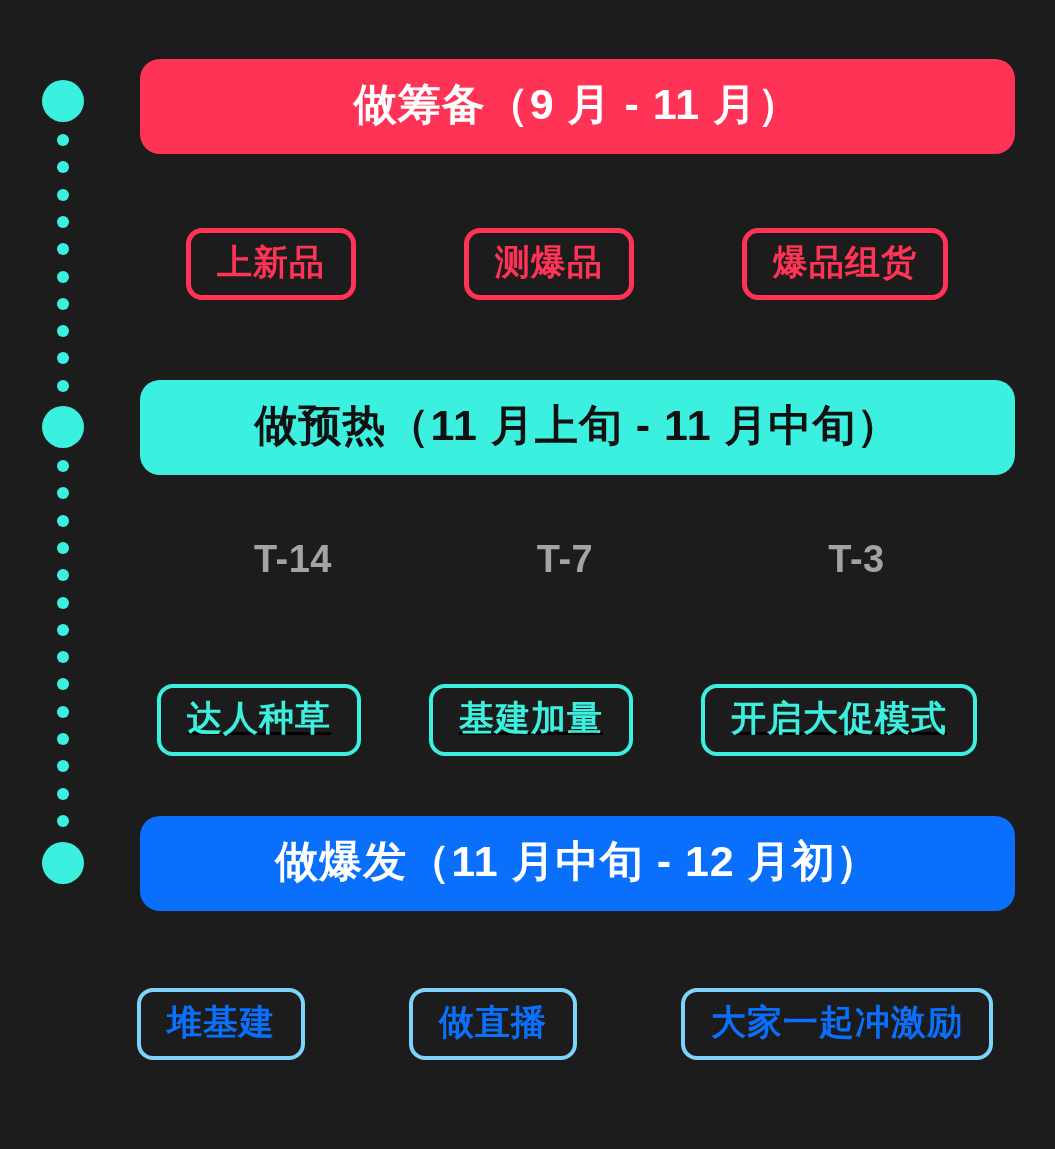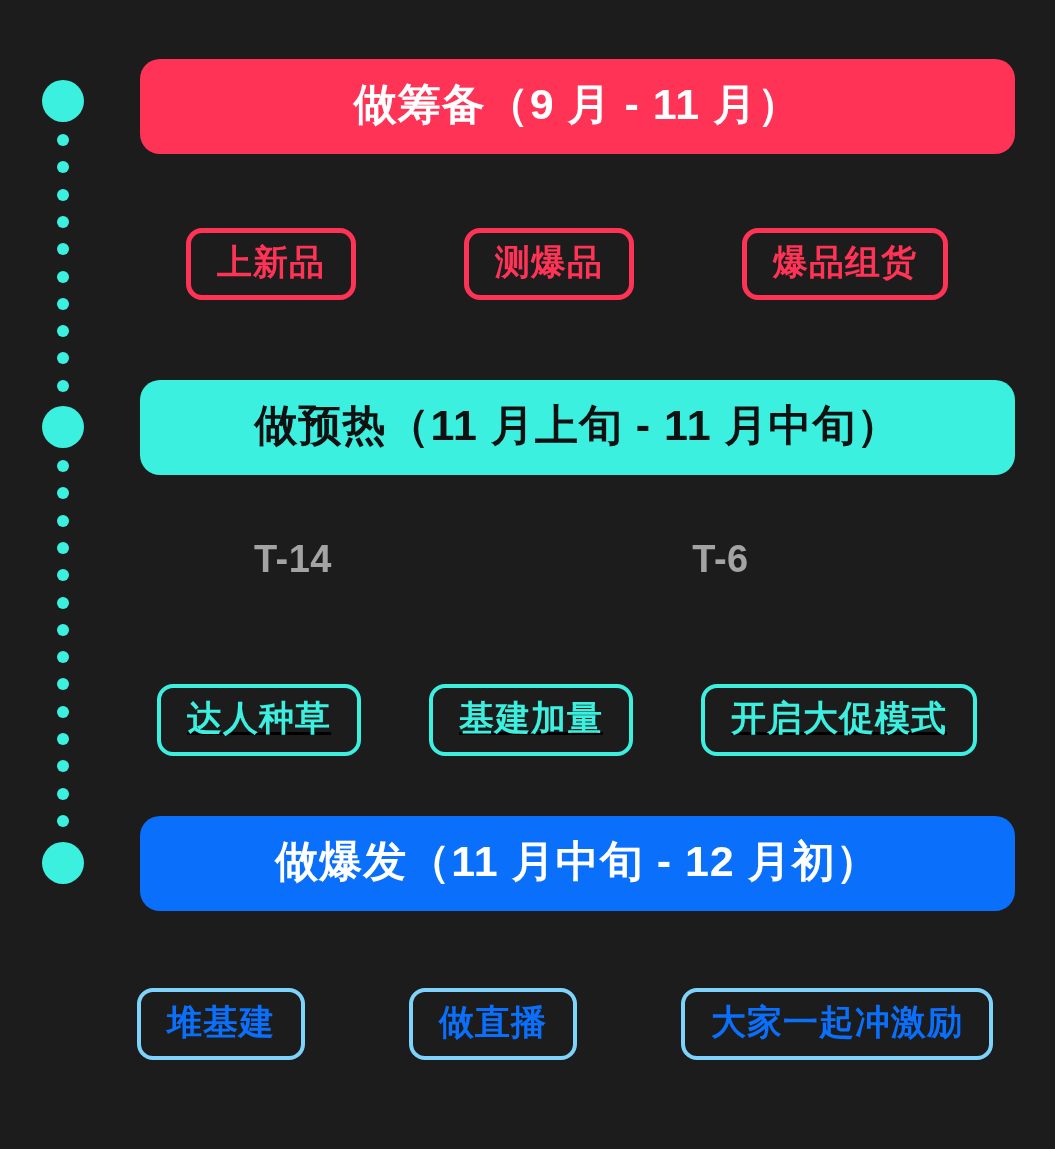--- a/index.html
+++ b/index.html
@@ -181,21 +181,24 @@
     </div>
   </div>
 
   <div class="banner banner-warm">做预热（11 月上旬 - 11 月中旬）</div>
 
   <div class="tmark-row">
     <div class="tmark-slot">
       <span class="tmark">T-14</span>
     </div>
     <div class="tmark-slot">
-      <span class="tmark">T-6</span>
+      <span class="tmark">T-7</span>
+    </div>
+    <div class="tmark-slot">
+      <span class="tmark">T-3</span>
     </div>
   </div>
 
   <div class="pill-row row-warm">
     <div class="pill-slot">
       <div class="pill pill-cyan">达人种草</div>
     </div>
     <div class="pill-slot">
       <div class="pill pill-cyan">基建加量</div>
     </div>

